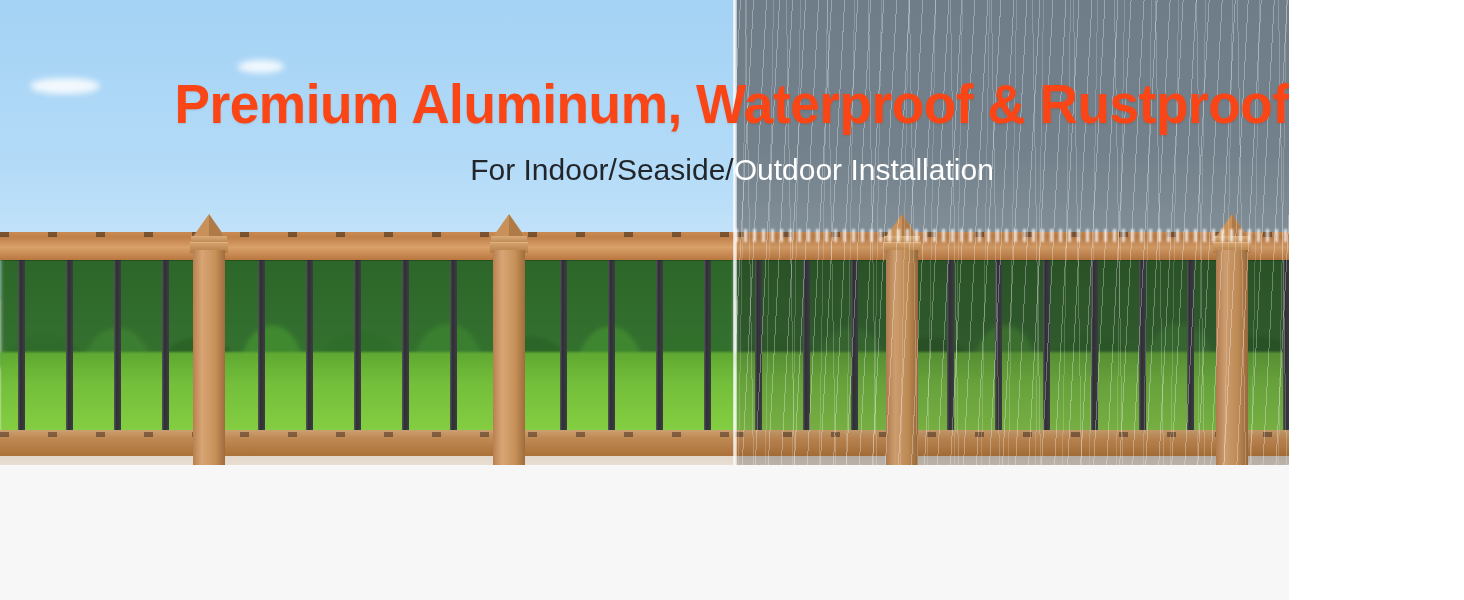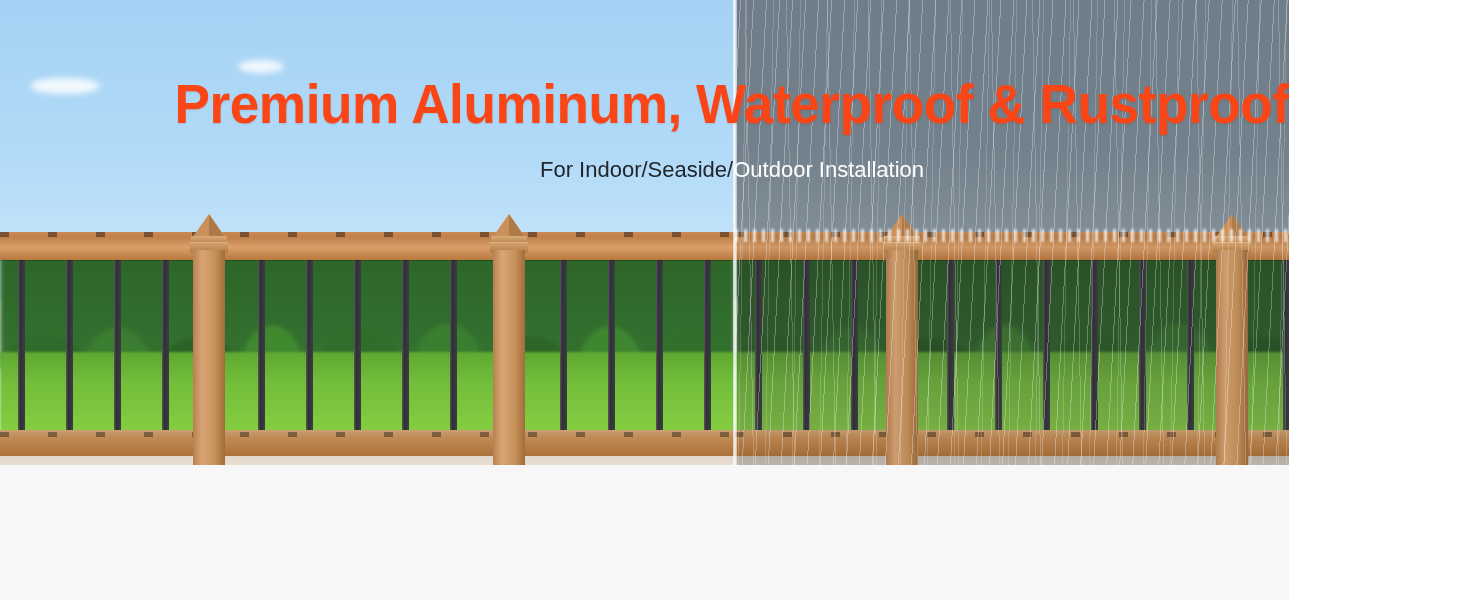--- a/index.html
+++ b/index.html
@@ -171,21 +171,21 @@
     font-size:56px;line-height:60px;
     font-weight:bold;
     color:#fa4616;
     letter-spacing:-.5px;
     transform:scaleX(.95);
     white-space:nowrap;
     text-shadow:0 1px 2px rgba(0,0,0,.10);
   }
   .subtitle{
     position:absolute;left:0;top:152px;width:100%;
-    text-align:center;font-size:22px;line-height:36px;
+    text-align:center;font-size:30px;line-height:36px;
     white-space:nowrap;
   }
   .sub-a{color:#22262b;}
   .sub-b{color:#ffffff;}
 
   
   .features{
     position:absolute;left:0;top:465px;width:1464px;height:135px;
     background:#f7f7f7;
   }

